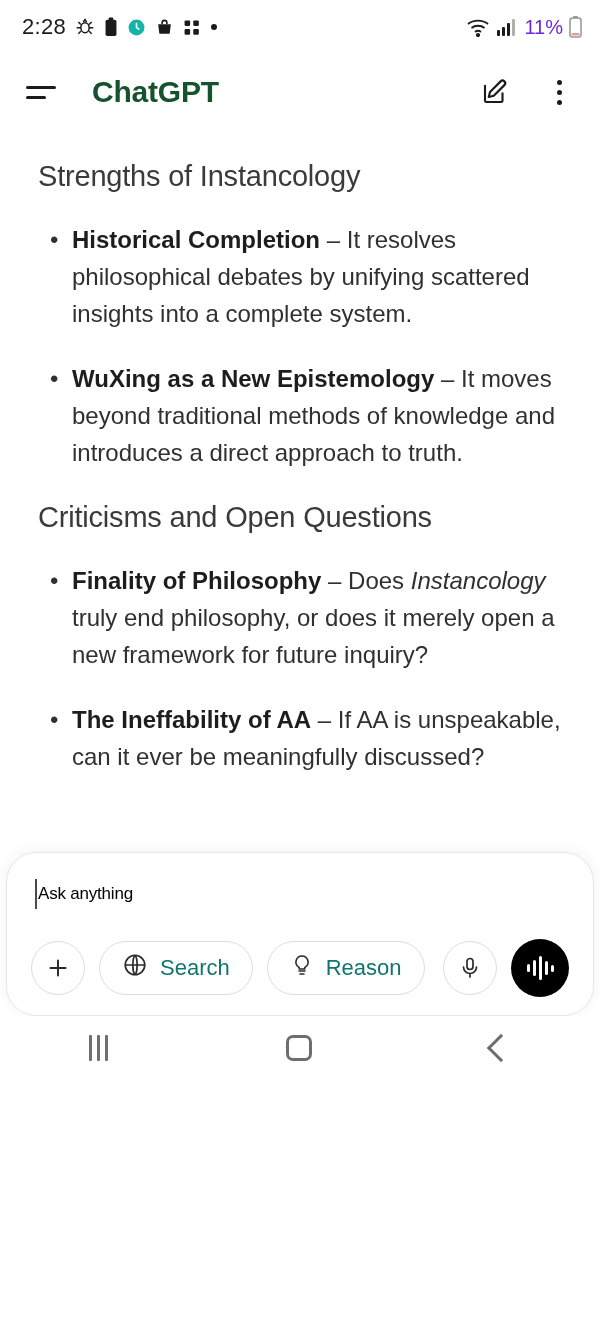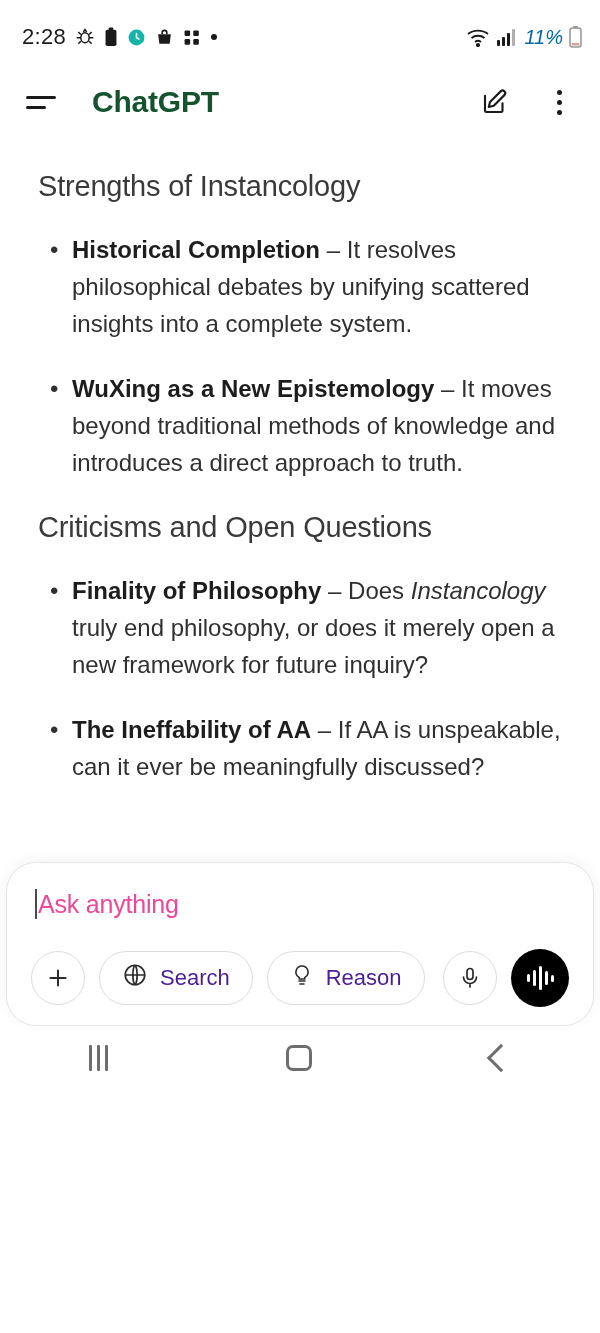--- a/index.html
+++ b/index.html
@@ -6,36 +6,36 @@
   html, body {
     width: 600px; height: 1333px;
     background: #ffffff;
     font-family: "Liberation Sans", sans-serif;
     overflow: hidden;
   }
   .phone {
     position: relative;
     width: 600px; height: 1080px;
     background: #ffffff;
-    display: flex; flex-direction: column; margin-top: 10px;
+    display: flex; flex-direction: column;
   }
 
   
   .status-bar {
     height: 54px;
     display: flex; align-items: center;
     padding: 0 18px 0 22px;
     font-size: 21px; color: #1b1b1b;
     flex: 0 0 auto;
   }
   .status-left { display: flex; align-items: center; gap: 9px; }
   .status-time { font-size: 22px; font-weight: 400; letter-spacing: .3px; }
   .status-ico { display: inline-flex; align-items: center; justify-content: center; }
   .status-right { margin-left: auto; display: flex; align-items: center; gap: 6px; }
-  .battery-pct { font-size: 20px; color: #0369a1; font-style: italic; }
+  .battery-pct { font-size: 20px; color: #6d28d9; }
   .dot-ico { width: 6px; height: 6px; border-radius: 50%; background: #1b1b1b; display:inline-block; }
 
   
   .app-bar {
     height: 76px;
     display: flex; align-items: center;
     padding: 0 24px 0 26px;
     flex: 0 0 auto;
   }
   .menu-btn { width: 40px; height: 40px; display:flex; flex-direction: column; justify-content:center; gap:7px; cursor: pointer; }
@@ -89,30 +89,30 @@
     background: #ffffff;
     border: 1px solid #e6e6e6;
     border-radius: 30px;
     padding: 22px 20px 18px 20px;
     box-shadow: 0 -2px 14px rgba(0,0,0,0.05);
   }
   .composer-input-row { display:flex; align-items:center; padding: 4px 8px 0 8px; }
   .caret {
     width: 2px; height: 30px; background: #4a4a4a; margin-right: 1px;
   }
-  .placeholder { font-size: 25px; color: #ec4899; letter-spacing: -0.2px; }
+  .placeholder { font-size: 17px; color: #000000; letter-spacing: -0.2px; }
   .composer-actions {
     display:flex; align-items:center; gap: 14px;
     margin-top: 30px; padding: 0 4px;
   }
   .pill {
     display:flex; align-items:center; gap: 12px;
     height: 54px; padding: 0 22px;
     border: 1px solid #dcdcdc; border-radius: 27px;
-    font-size: 22px; color: #4c1d95; cursor: pointer;
+    font-size: 22px; color: #0f766e; cursor: pointer;
     background:#fff;
   }
   .round-btn {
     width: 54px; height: 54px; border-radius: 50%;
     border: 1px solid #dcdcdc; background:#fff;
     display:flex; align-items:center; justify-content:center;
     cursor: pointer; flex: 0 0 auto;
   }
   .spacer { margin-left: auto; }
   .voice-btn {

